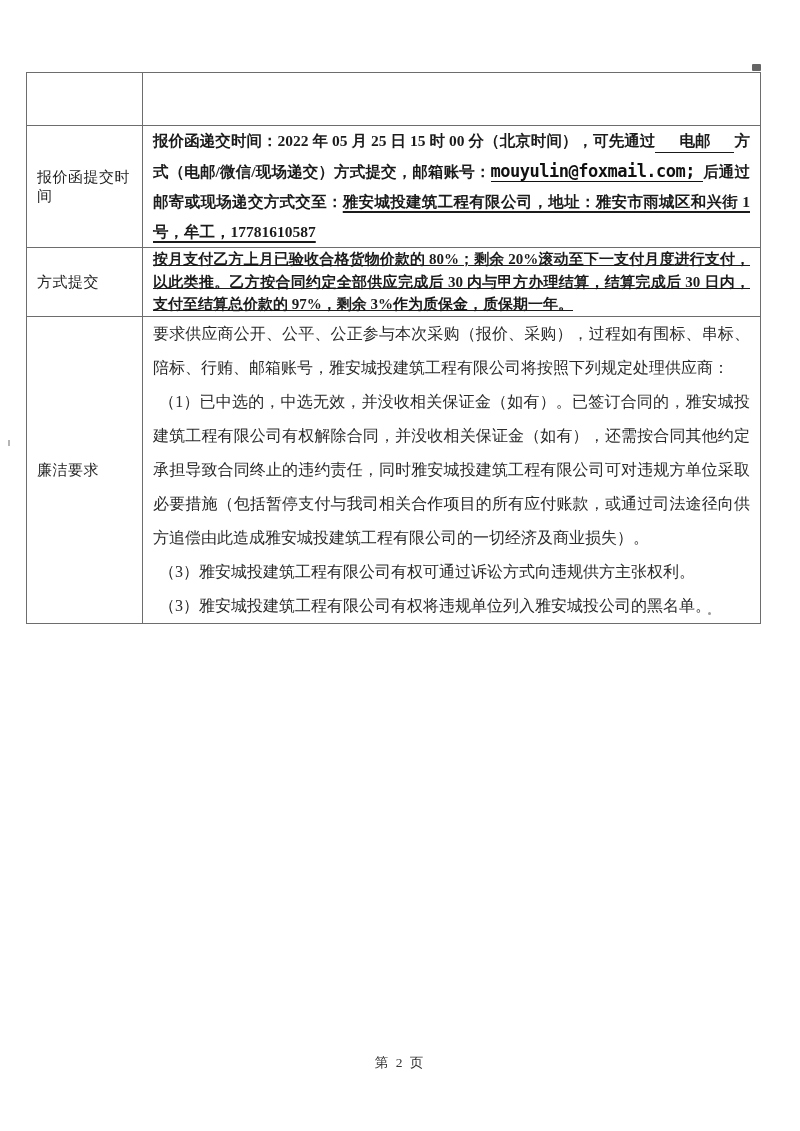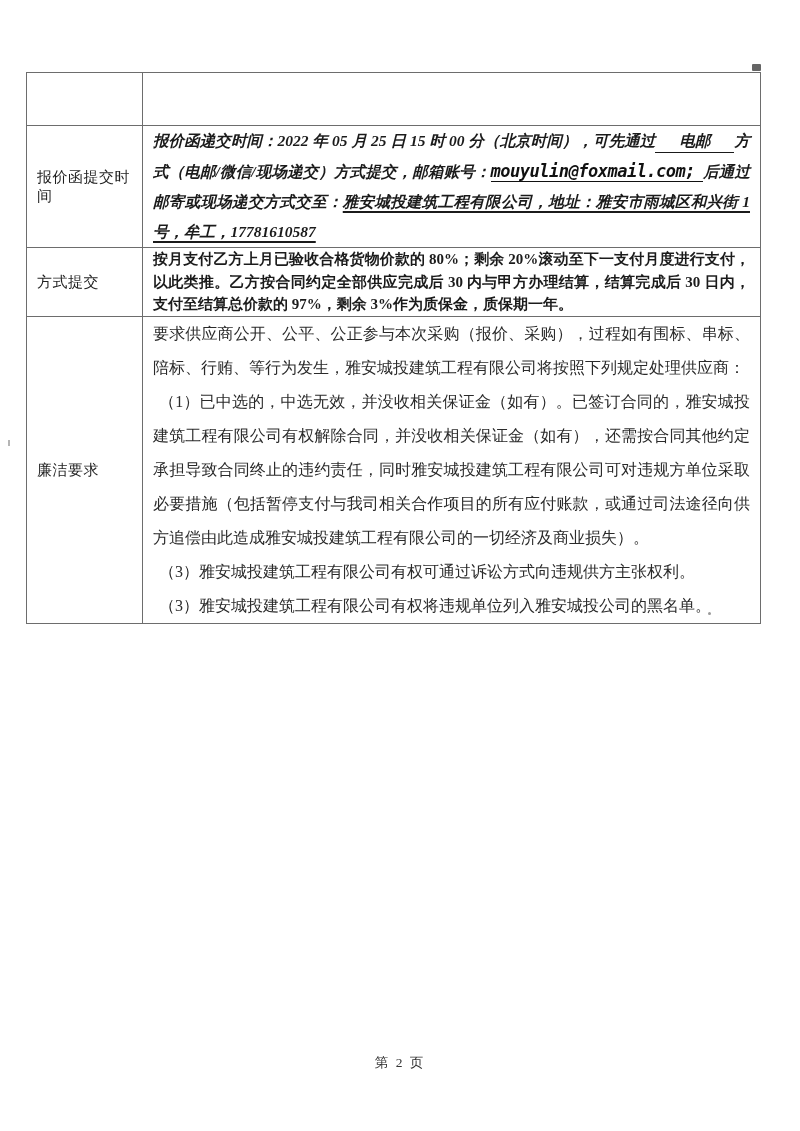--- a/index.html
+++ b/index.html
@@ -36,21 +36,20 @@
 
   .cell-empty { height: 53px; }
 
   .cell-sub {
     height: 87px;
     font-weight: bold;
     font-size: 15.5px;
     line-height: 30px;
     text-align: justify;
     color: #1b1b1b;
-    font-style: italic;
   }
   .blank-fill {
     display: inline-block;
     padding: 0 24px;
     border-bottom: 1.5px solid #1a1a1a;
     line-height: 22px;
   }
   .email {
     font-family: "DejaVu Sans Mono", "Liberation Mono", monospace;
     font-size: 17px;
@@ -68,20 +67,21 @@
   }
 
   .cell-pay {
     height: 69px;
     font-weight: bold;
     font-size: 15px;
     line-height: 22.5px;
     text-align: justify;
     color: #1b1b1b;
     padding-top: 2px;
+    text-decoration: underline;
   }
 
   .cell-int {
     height: 296px;
     font-size: 16px;
     line-height: 34px;
     text-align: justify;
     color: #2a2a2a;
     vertical-align: top;
     padding-top: 5px;
@@ -137,21 +137,21 @@
     </tr>
 
     <tr>
       <td class="label-cell">方式提交</td>
       <td class="cell-pay">按月支付乙方上月已验收合格货物价款的 80%；剩余 20%滚动至下一支付月度进行支付，以此类推。乙方按合同约定全部供应完成后 30 内与甲方办理结算，结算完成后 30 日内，支付至结算总价款的 97%，剩余 3%作为质保金，质保期一年。</td>
     </tr>
 
     <tr>
       <td class="label-cell">廉洁要求</td>
       <td class="cell-int">
-        <p>要求供应商公开、公平、公正参与本次采购（报价、采购），过程如有围标、串标、陪标、行贿、等行为发生，雅安城投建筑工程有限公司将按照下列规定处理供应商：</p>
+        <p>要求供应商公开、公平、公正参与本次采购（报价、采购），过程如有围标、串标、陪标、行贿、邮箱账号，雅安城投建筑工程有限公司将按照下列规定处理供应商：</p>
         <p class="num">（1）已中选的，中选无效，并没收相关保证金（如有）。已签订合同的，雅安城投建筑工程有限公司有权解除合同，并没收相关保证金（如有），还需按合同其他约定承担导致合同终止的违约责任，同时雅安城投建筑工程有限公司可对违规方单位采取必要措施（包括暂停支付与我司相关合作项目的所有应付账款，或通过司法途径向供方追偿由此造成雅安城投建筑工程有限公司的一切经济及商业损失）。</p>
         <p class="num">（3）雅安城投建筑工程有限公司有权可通过诉讼方式向违规供方主张权利。</p>
         <p class="num">（3）雅安城投建筑工程有限公司有权将违规单位列入雅安城投公司的黑名单。</p>
       </td>
     </tr>
   </tbody>
     </table>
 
   <div class="footer">第 2 页</div>
 

